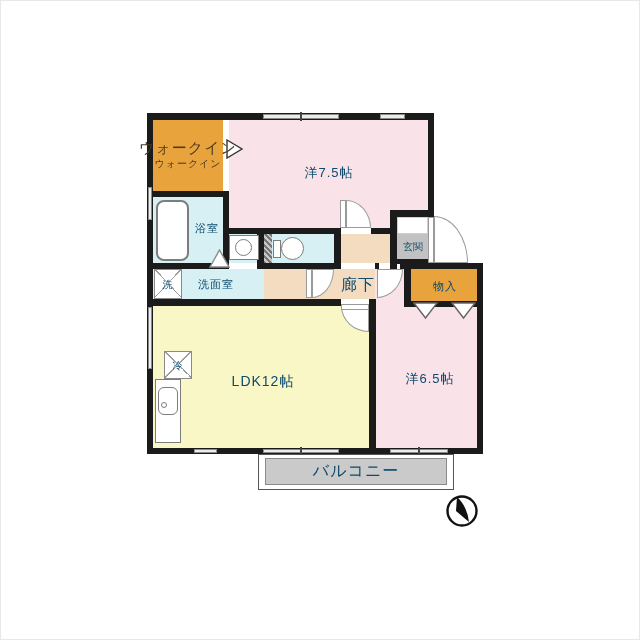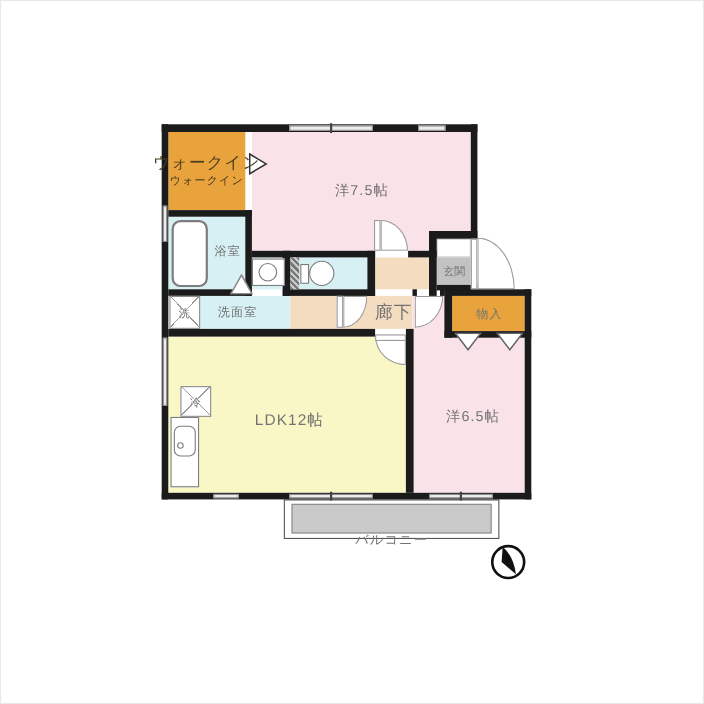--- a/index.html
+++ b/index.html
@@ -9,21 +9,21 @@
   .fill{position:absolute;}
   .win{position:absolute;background:#ececec;border:1px solid #8a8a8a;box-sizing:border-box;z-index:3;}
   .tick{position:absolute;background:#444;z-index:4;}
   .door{position:absolute;background:#fff;border:1px solid #9a9a9a;box-sizing:border-box;z-index:3;}
   .leaf{position:absolute;background:#fff;border:1px solid #9a9a9a;box-sizing:border-box;z-index:4;}
   .fixture{position:absolute;background:#fff;border:1px solid #7d7d7d;box-sizing:border-box;z-index:3;}
   .xbox{position:absolute;background:
       linear-gradient(to bottom right,transparent calc(50% - 1px),#9a9a9a calc(50% - 1px),#9a9a9a 50%,transparent 50%),
       linear-gradient(to bottom left,transparent calc(50% - 1px),#9a9a9a calc(50% - 1px),#9a9a9a 50%,transparent 50%),#fff;
       border:1px solid #8a8a8a;box-sizing:border-box;z-index:3;}
-  .lbl{position:absolute;transform:translate(-50%,-50%);color:#737373;white-space:nowrap;z-index:6;letter-spacing:1px;}
+  .lbl{position:absolute;transform:translate(-50%,-50%);color:#0c4a6e;white-space:nowrap;z-index:6;letter-spacing:1px;}
   .sym{position:absolute;z-index:5;}
   svg{display:block;}
 </style>
 </head>
 <body>
 
 <div class="canvas">
 
   <div class="fill" style="left:152px;top:119px;width:70px;height:71px;background:#e8a33c;"></div>
   <div class="fill" style="left:228px;top:119px;width:199px;height:108px;background:#fae3e8;"></div>
@@ -131,15 +131,15 @@
   <div class="lbl" style="left:328px;top:172px;font-size:13px;">洋7.5帖</div>
   <div class="lbl" style="left:206px;top:227px;font-size:11px;">浴室</div>
   <div class="lbl" style="left:215px;top:283px;font-size:11px;">洗面室</div>
   <div class="lbl" style="left:167px;top:284px;font-size:10px;text-shadow:0 0 2px #fff,0 0 2px #fff;">洗</div>
   <div class="lbl" style="left:357px;top:284px;font-size:16px;">廊下</div>
   <div class="lbl" style="left:412px;top:246px;font-size:10px;letter-spacing:0;">玄関</div>
   <div class="lbl" style="left:444px;top:285px;font-size:11px;">物入</div>
   <div class="lbl" style="left:262px;top:381px;font-size:14px;">LDK12帖</div>
   <div class="lbl" style="left:177px;top:365px;font-size:10px;text-shadow:0 0 2px #fff,0 0 2px #fff;">冷</div>
   <div class="lbl" style="left:429px;top:378px;font-size:13px;">洋6.5帖</div>
-  <div class="lbl" style="left:355px;top:470px;font-size:12px;margin-top:20px;">バルコニー</div>
+  <div class="lbl" style="left:355px;top:470px;font-size:16px;">バルコニー</div>
 
 </div>
 
 </body></html>

